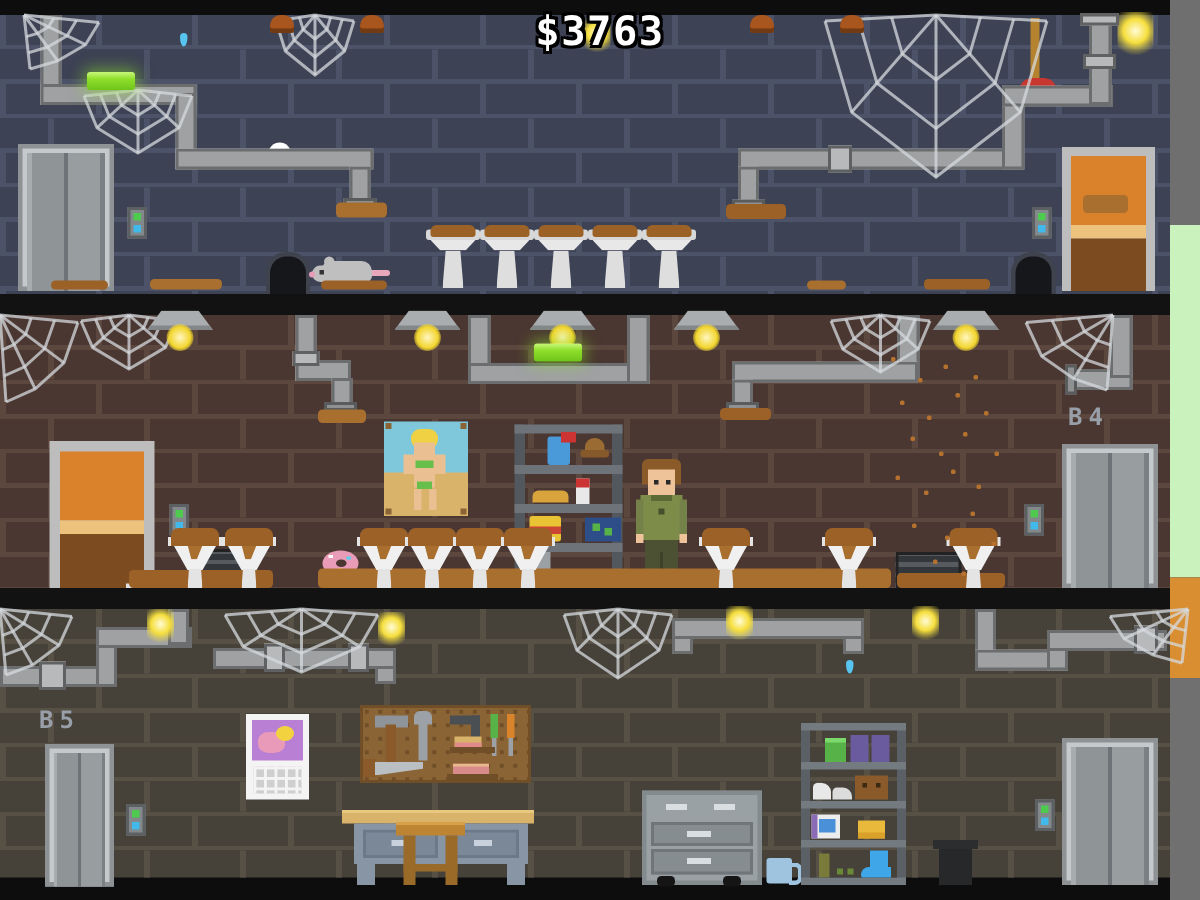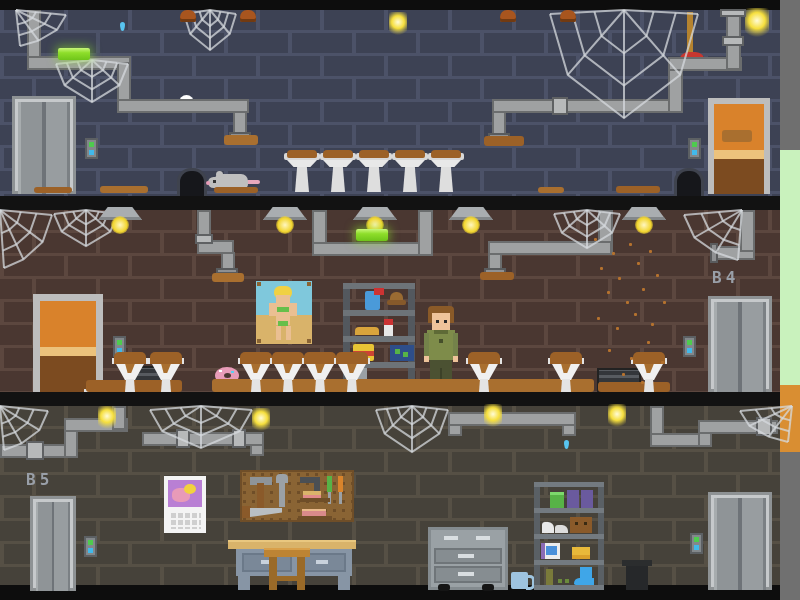--- a/index.html
+++ b/index.html
@@ -615,20 +615,21 @@
     <div class="st" style="left:38px;top:65px;width:18px;height:12px;background:#e8b93a;box-shadow:inset 0 -4px 0 #d9a02a;"></div>
     <div class="st" style="left:12px;top:87px;width:7px;height:16px;background:#7a7a3a;"></div>
     <div class="st" style="left:24px;top:97px;width:4px;height:4px;background:#6a8a3a;box-shadow:7px 0 0 #6a8a3a;"></div>
     <div class="st" style="left:46px;top:85px;width:12px;height:12px;background:#3fa6e8;"></div>
     <div class="st" style="left:40px;top:96px;width:20px;height:7px;background:#3fa6e8;border-radius:6px 0 0 2px;"></div>
   </div>
 
   <div class="st" style="left:622px;top:560px;width:30px;height:6px;background:#2b2d2e;"></div>
   <div class="st" style="left:626px;top:566px;width:22px;height:24px;background:#26282a;"></div>
 
+  <div class="st money" style="left:50%;top:6px;transform:translateX(-50%);z-index:60;">$3763</div>
 <div class="st pipe" style="left: 27px; top: 10px; width: 14px; height: 60px;"></div>
     <div class="st pipe" style="left: 27px; top: 56px; width: 104px; height: 14px;"></div>
     <div class="st pipe" style="left: 117px; top: 62px; width: 14px; height: 51px;"></div>
     <div class="st pipe" style="left: 117px; top: 99px; width: 132px; height: 14px;"></div>
     <div class="st pipe" style="left: 233px; top: 111px; width: 14px; height: 23px;"></div>
     <div class="st pipe" style="left: 492px; top: 99px; width: 190px; height: 14px;"></div>
     <div class="st pipe" style="left: 492px; top: 111px; width: 14px; height: 24px;"></div>
     <div class="st pipe" style="left: 668px; top: 62px; width: 15px; height: 51px;"></div>
     <div class="st pipe" style="left: 668px; top: 57px; width: 74px; height: 14px;"></div>
     <div class="st pipe" style="left: 726px; top: 10px; width: 15px; height: 60px;"></div>

